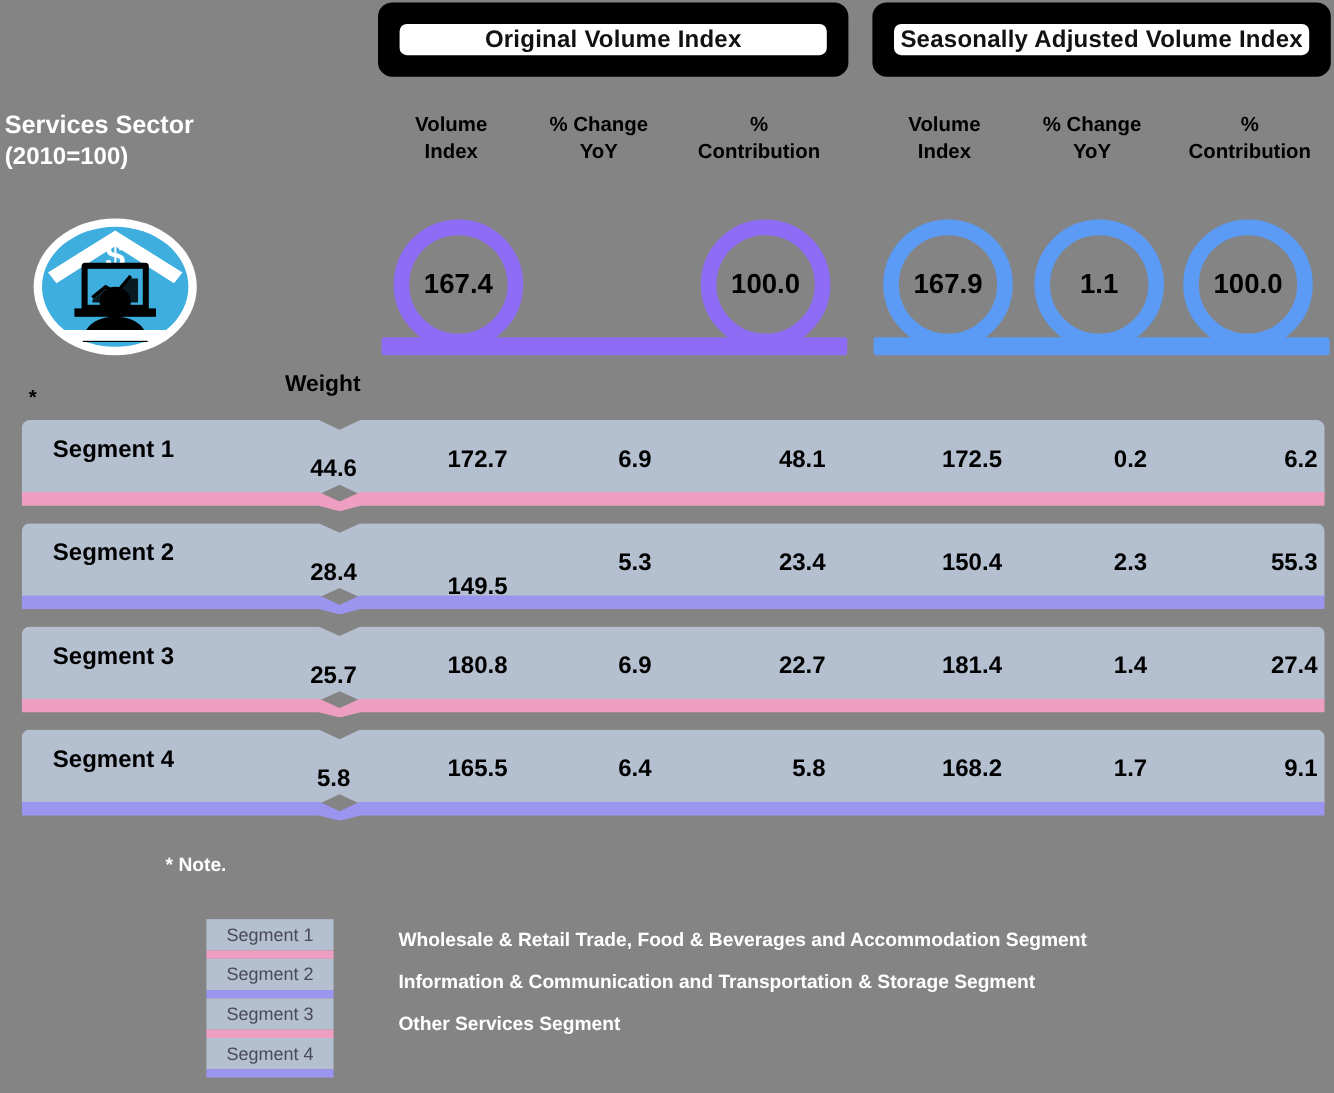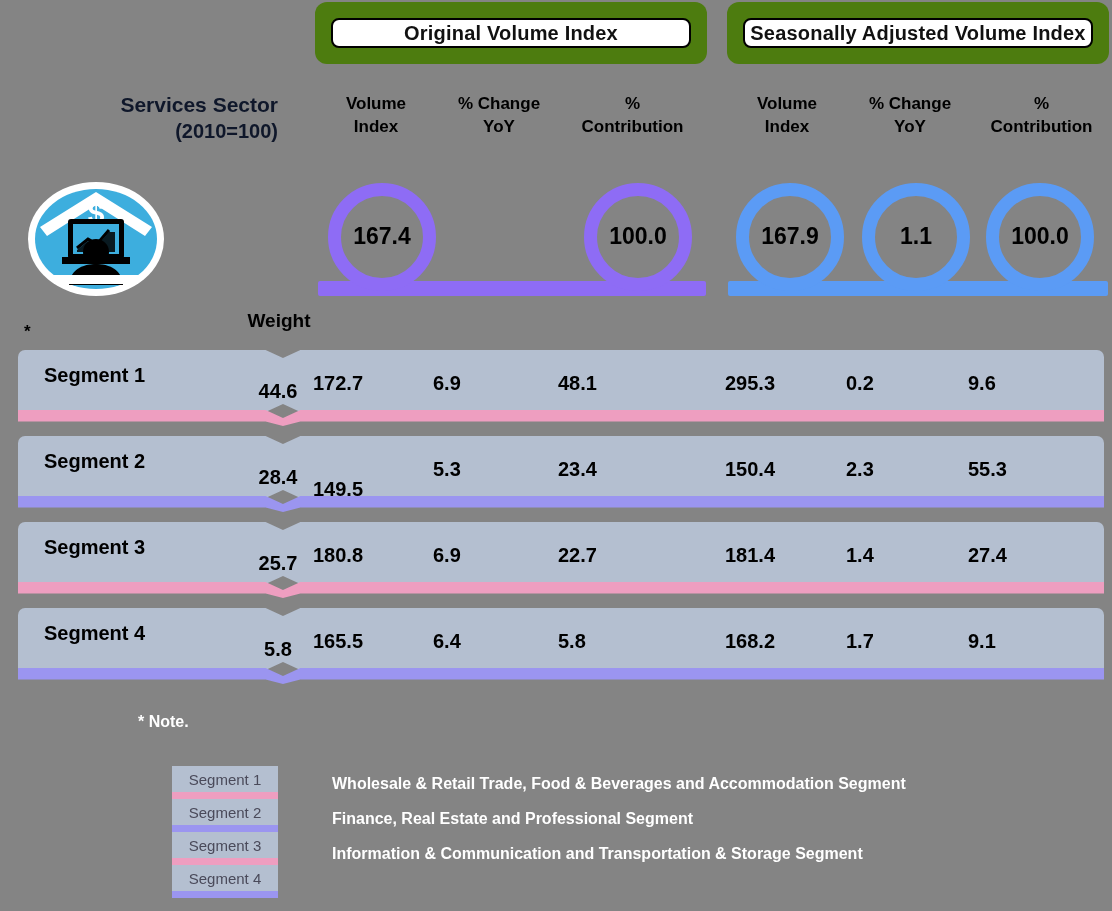--- a/index.html
+++ b/index.html
@@ -10,21 +10,21 @@
     height: 911px;
     background: #848484;
     font-family: "Liberation Sans", sans-serif;
     overflow: hidden;
     position: relative;
   }
 
   
   .banner {
     position: absolute;
-    background: #4d7c0f;
+    background: #000000;
     border-radius: 12px;
     padding: 16px;
   }
   .banner-inner {
     width: 100%;
     height: 100%;
     background: #ffffff;
     border: 2px solid #000000;
     border-radius: 8px;
     display: flex;
@@ -37,24 +37,24 @@
     color: #111111;
     letter-spacing: 0.2px;
     white-space: nowrap;
   }
   #banner-original { left: 315px; top: 2px; width: 392px; height: 62px; }
   #banner-seasonal { left: 727px; top: 2px; width: 382px; height: 62px; }
 
   
   #title-block {
     position: absolute;
-    left: 28px; top: 92px;
+    left: 4px; top: 92px;
     width: 250px;
-    text-align: right;
-    color: #0f172a;
+    text-align: left;
+    color: #ffffff;
   }
   #title-block .line1 { font-size: 21px; font-weight: bold; line-height: 26px; }
   #title-block .line2 { font-size: 20px; font-weight: bold; line-height: 26px; }
 
   
   .col-head {
     position: absolute;
     top: 92px;
     font-size: 17px;
     font-weight: bold;
@@ -101,21 +101,21 @@
   .ring.r0 { left: 10px; }
   .ring.r1 { left: 138px; }
   .ring.r2 { left: 266px; }
   #rings-seasonal .ring.r0 { left: 8px; }
   #rings-seasonal .ring.r1 { left: 134px; }
   #rings-seasonal .ring.r2 { left: 258px; }
 
   
   #weight-header {
     position: absolute;
-    left: 204px; top: 310px;
+    left: 194px; top: 310px;
     width: 150px;
     text-align: center;
     font-size: 19px;
     font-weight: bold;
     color: #000000;
   }
   #table-asterisk {
     position: absolute;
     left: 24px; top: 322px;
     font-size: 17px;
@@ -149,21 +149,21 @@
     font-size: 20px;
     font-weight: bold;
     color: #000000;
   }
   .seg-cell {
     position: absolute;
     top: 22px;
     font-size: 20px;
     font-weight: bold;
     color: #000000;
-    text-align: left;
+    text-align: right;
   }
   .seg-weight {
     position: absolute;
     top: 30px;
     font-size: 20px;
     font-weight: bold;
     color: #000000;
     text-align: center;
   }
 
@@ -286,23 +286,23 @@
 
 <div id="rows">
     <div class="seg-row">
       <div class="seg-body"></div>
       <div class="seg-stripe" style="background: rgb(238, 158, 192);"></div>
       <div class="seg-name">Segment 1</div>
       <div class="seg-weight" style="left: 185px; width: 150px;">44.6</div>
       <div class="seg-cell" style="left: 295px; width: 110px;">172.7</div>
       <div class="seg-cell" style="left: 415px; width: 110px;">6.9</div>
       <div class="seg-cell" style="left: 540px; width: 130px;">48.1</div>
-      <div class="seg-cell" style="left: 707px; width: 110px;">295.3</div>
+      <div class="seg-cell" style="left: 707px; width: 110px;">172.5</div>
       <div class="seg-cell" style="left: 828px; width: 110px;">0.2</div>
-      <div class="seg-cell" style="left: 950px; width: 130px;">9.6</div>
+      <div class="seg-cell" style="left: 950px; width: 130px;">6.2</div>
     </div>
     <div class="seg-row">
       <div class="seg-body"></div>
       <div class="seg-stripe" style="background: rgb(155, 149, 240);"></div>
       <div class="seg-name">Segment 2</div>
       <div class="seg-weight" style="left: 185px; width: 150px;">28.4</div>
       <div class="seg-cell" style="left: 295px; width: 110px; margin-top: 20px;">149.5</div>
       <div class="seg-cell" style="left: 415px; width: 110px;">5.3</div>
       <div class="seg-cell" style="left: 540px; width: 130px;">23.4</div>
       <div class="seg-cell" style="left: 707px; width: 110px;">150.4</div>
@@ -342,16 +342,16 @@
       <div class="legend-swatch-rule" style="background: rgb(238, 158, 192);"></div>
       <div class="legend-swatch">Segment 2</div>
       <div class="legend-swatch-rule" style="background: rgb(155, 149, 240);"></div>
       <div class="legend-swatch">Segment 3</div>
       <div class="legend-swatch-rule" style="background: rgb(238, 158, 192);"></div>
       <div class="legend-swatch">Segment 4</div>
       <div class="legend-swatch-rule" style="background: rgb(155, 149, 240);"></div>
     </div>
   <div id="legend-descs">
       <div class="legend-desc">Wholesale &amp; Retail Trade, Food &amp; Beverages and Accommodation Segment</div>
-      <div class="legend-desc">Finance, Real Estate and Professional Segment</div>
       <div class="legend-desc">Information &amp; Communication and Transportation &amp; Storage Segment</div>
+      <div class="legend-desc">Other Services Segment</div>
     </div>
 </div>
 
 </body></html>

